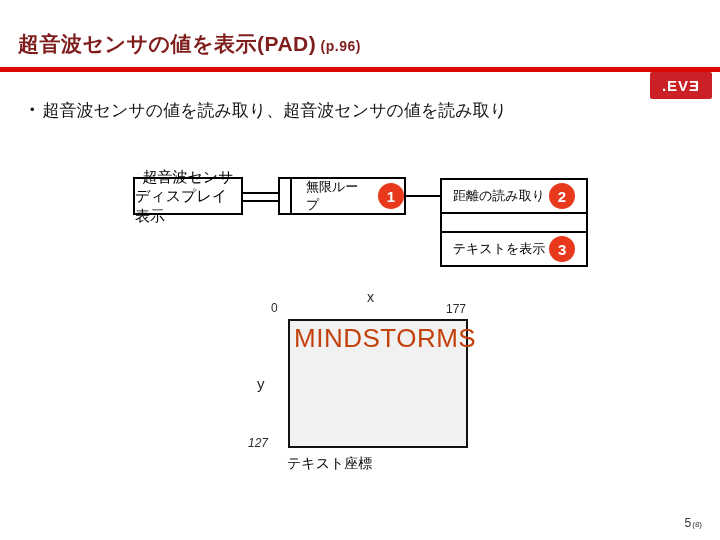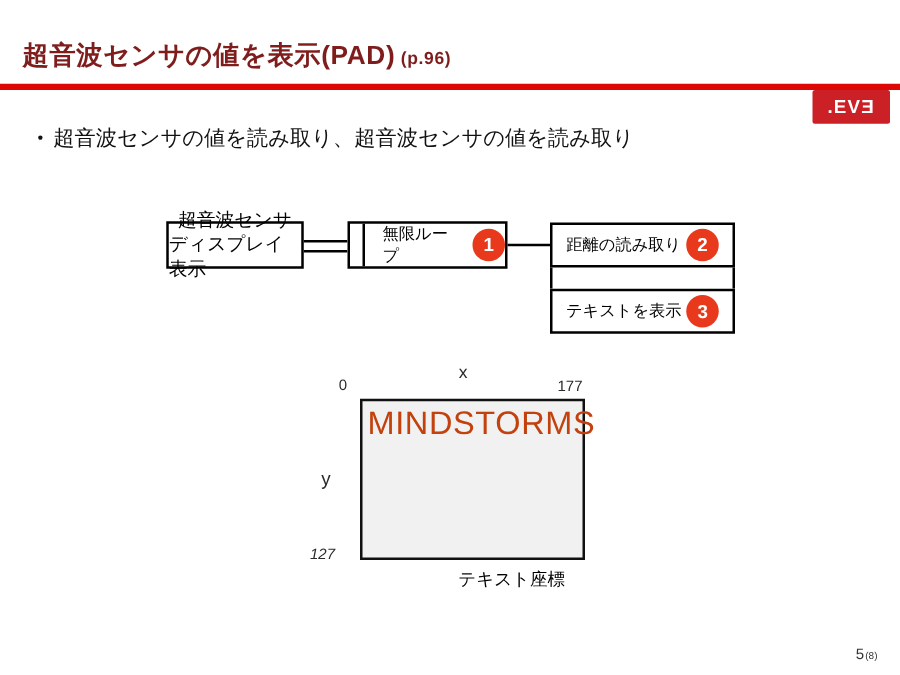--- a/index.html
+++ b/index.html
@@ -52,21 +52,21 @@
     background:#f1f1f1;border:2px solid #111;box-sizing:border-box;
   }
   .screen-text{margin:2px 0 0 4px;font-size:26px;color:#c2410c;letter-spacing:0.5px;}
   .axis-label{position:absolute;color:#2b2b2b;font-size:12px;}
   .lbl-x{left:367px;top:289px;font-size:14px;}
   .lbl-xmin{left:271px;top:301px;}
   .lbl-xmax{left:446px;top:302px;}
   .lbl-y{left:257px;top:375px;font-size:15px;}
   .lbl-ymax{left:248px;top:436px;font-style:italic;}
   .screen-caption{
-    position:absolute;left:272px;top:455px;width:180px;text-align:right;
+    position:absolute;left:287px;top:455px;width:180px;text-align:left;
     font-size:14px;color:#000;
   }
   
   .footer{
     position:absolute;right:18px;bottom:10px;color:#333;font-size:12px;
     display:flex;align-items:flex-end;gap:1px;
   }
   .footer .suffix{font-size:8px;line-height:1.4;}
 </style>
 </head>

